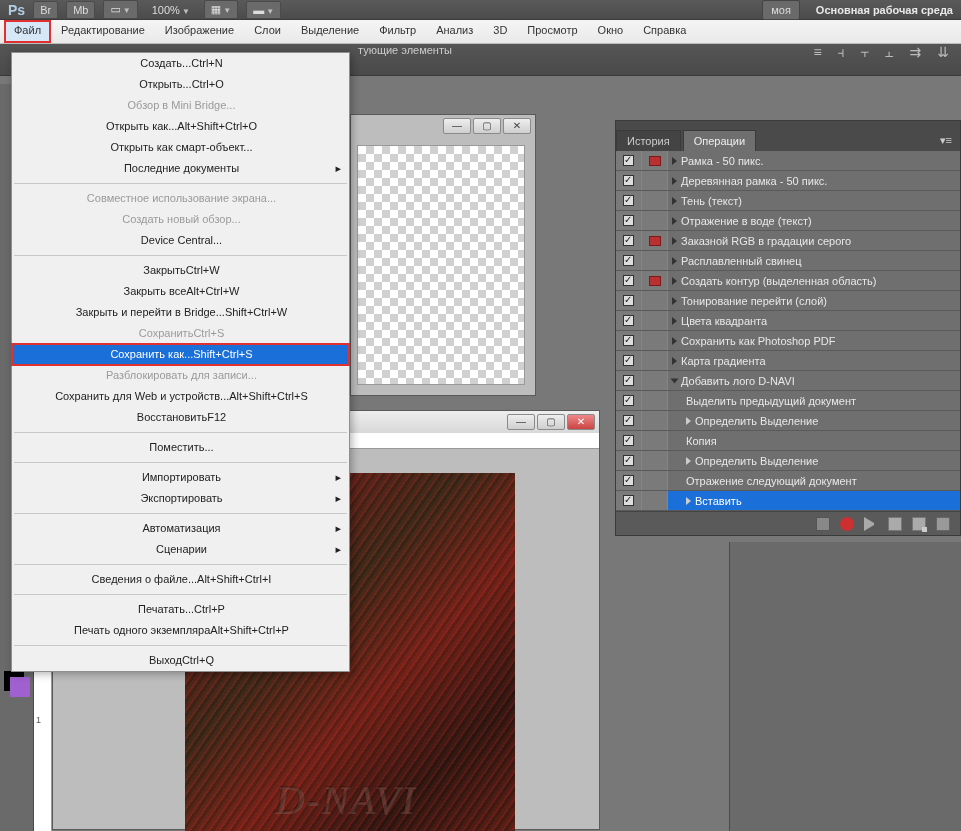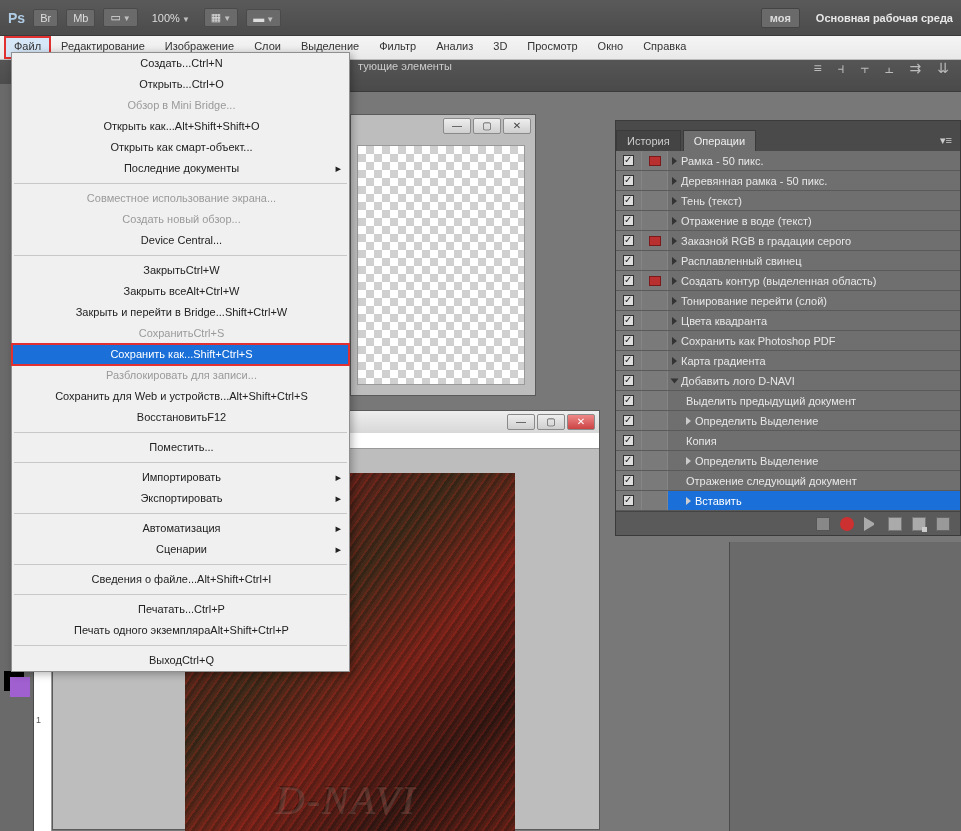--- a/index.html
+++ b/index.html
@@ -1,25 +1,25 @@
 <!DOCTYPE html>
 <html><head>
 <meta charset="utf-8">
 <style>
 * { margin: 0; padding: 0; box-sizing: border-box; font-family: Tahoma, Arial, sans-serif; font-size: 11px; }
 body { background: #787878; width: 961px; height: 831px; overflow: hidden; position: relative; }
 
-.topbar { height: 36px; background: linear-gradient(#5a5a5a,#4b4b4b); display: flex; align-items: center; padding: 0 8px; gap: 8px; border-bottom: 1px solid #3a3a3a; }
+.topbar { height: 20px; background: linear-gradient(#5a5a5a,#4b4b4b); display: flex; align-items: center; padding: 0 8px; gap: 8px; border-bottom: 1px solid #3a3a3a; }
 .topbar .ps { color: #b0cde6; font-weight: bold; font-size: 14px; }
 .topbar .tbtn { background: #6a6a6a; border: 1px solid #4a4a4a; color: #ddd; padding: 2px 6px; border-radius: 2px; cursor: pointer; }
 .topbar .zoom { color: #ddd; margin: 0 6px; }
 .topbar .tri { color: #c0c0c0; font-size: 8px; margin-left: 2px; }
 .topbar .spacer { flex: 1; }
 .topbar .workspace { color: #e8e8e8; font-weight: bold; margin-left: 8px; }
-.topbar .moya { background: #6a6a6a; border: 1px solid #444; color: #ddd; padding: 3px 8px; border-radius: 2px; font-weight: bold; }
+.topbar .moya { background: #6a6a6a; border: 1px solid #444; color: #ddd; padding: 3px 8px; border-radius: 2px; font-weight: normal; }
 
 .menubar { height: 24px; background: linear-gradient(#f5f5f5,#e9e9e9); display: flex; align-items: stretch; padding: 0 4px; border-bottom: 1px solid #bcbcbc; }
 .menubar .mitem { padding: 4px 10px; color: #333; cursor: pointer; }
 .menubar .mitem.open { background: #d6e7f8; border: 2px solid #e03030; padding: 2px 8px; }
 
 .optbar { height: 32px; background: linear-gradient(#555,#4a4a4a); border-bottom: 1px solid #3a3a3a; display: flex; align-items: flex-start; padding: 0 8px; gap: 8px; color: #ccc; }
 .optbar .glyph { color: #bbb; font-size: 14px; margin: 0 4px; }
 
 .dropdown { position: absolute; left: 11px; top: 52px; width: 339px; background: #f0f0f0; border: 1px solid #8f8f8f; box-shadow: 2px 2px 8px rgba(0,0,0,.3); z-index: 100; }
 .dropdown .ditem { display: flex; justify-content: center; padding: 3px 22px 3px 24px; color: #222; cursor: pointer; line-height: 15px; }
@@ -141,21 +141,21 @@
     <div class="ditem">
       <span>Открыть...</span>
       <span>Ctrl+O</span>
     </div>
     <div class="ditem disabled">
       <span>Обзор в Mini Bridge...</span>
       <span></span>
     </div>
     <div class="ditem">
       <span>Открыть как...</span>
-      <span>Alt+Shift+Shift+O</span>
+      <span>Alt+Shift+Ctrl+O</span>
     </div>
     <div class="ditem">
       <span>Открыть как смарт-объект...</span>
       <span></span>
     </div>
     <div class="ditem arrow">
       <span>Последние документы</span>
       <span></span>
     </div>
     <div class="sep"></div>

